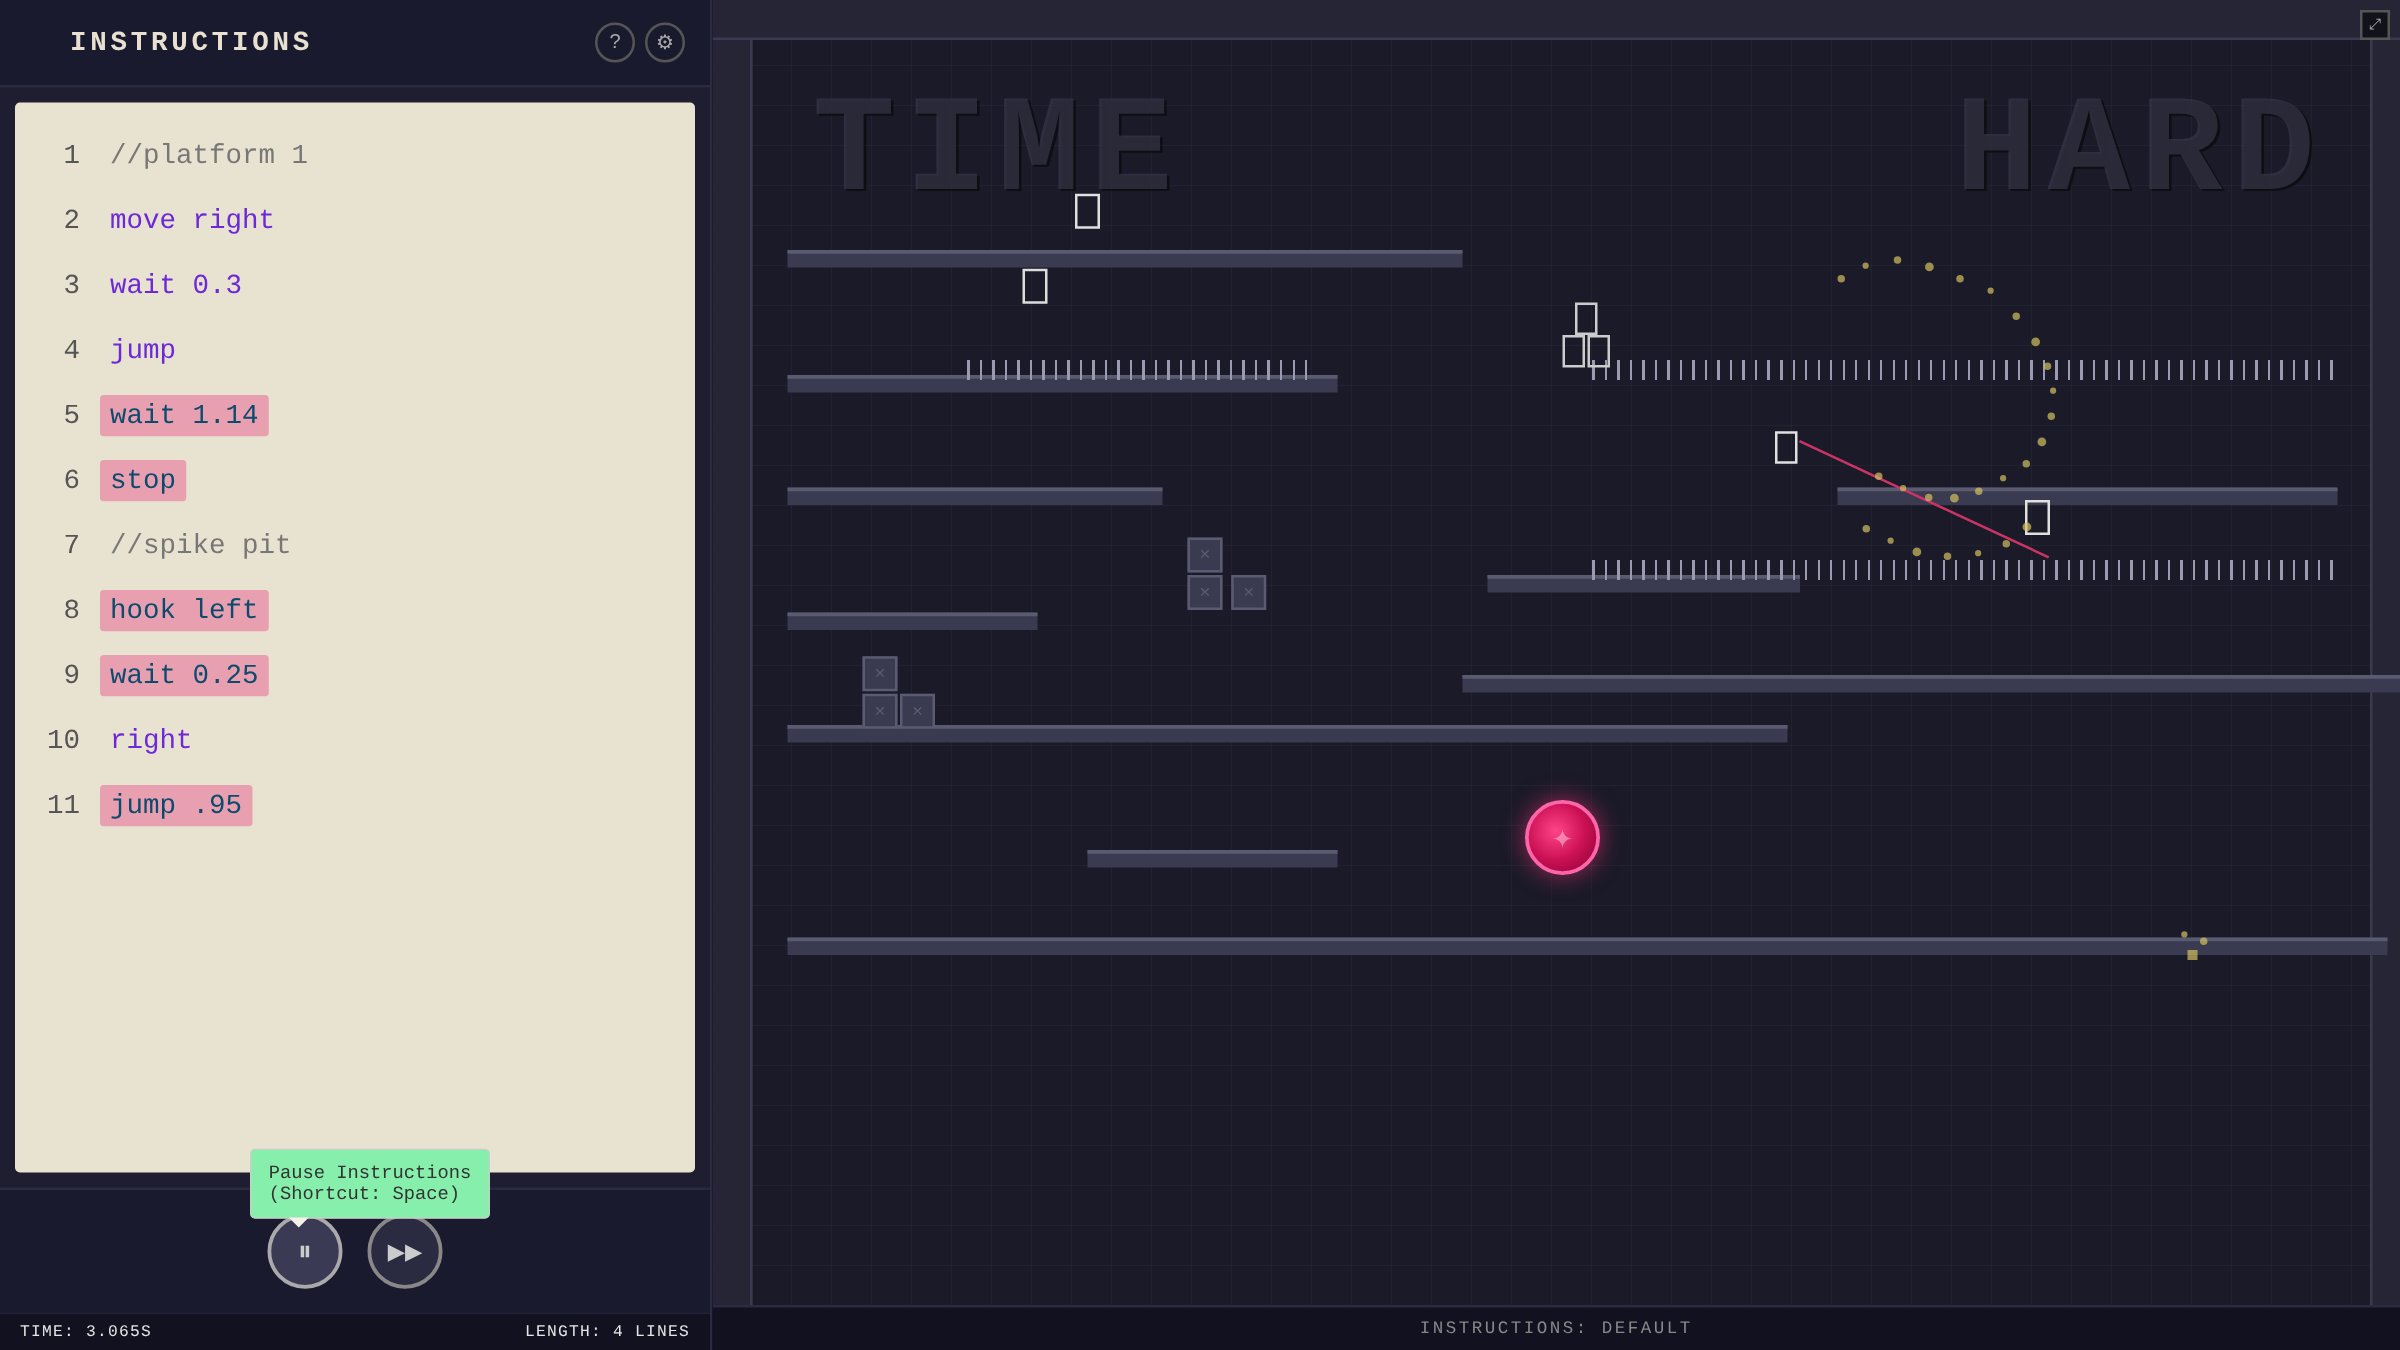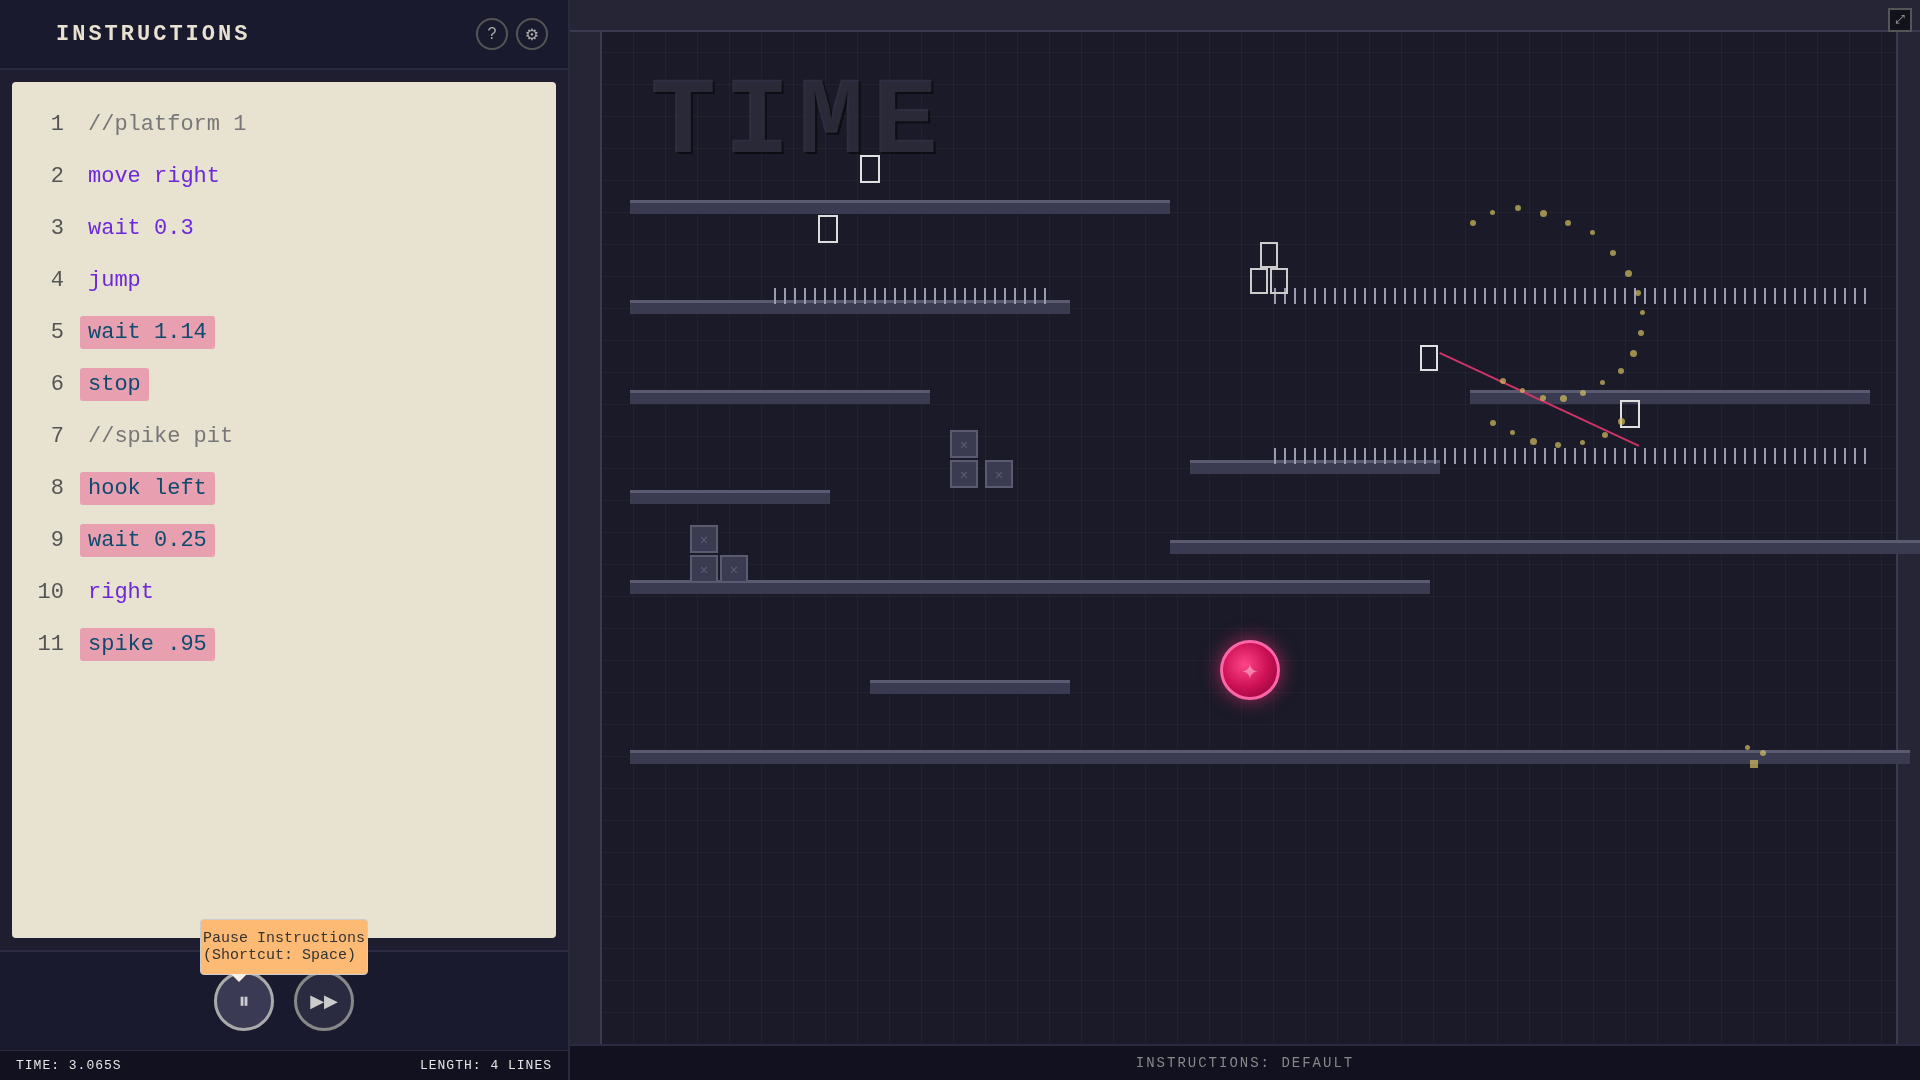--- a/index.html
+++ b/index.html
@@ -140,24 +140,24 @@
     }
 
     .control-btn.step {
       font-size: 18px;
     }
 
     .tooltip {
       position: absolute;
       bottom: 75px;
       left: 200px;
-      background: #fdba74;
+      background: #86efac;
       border: 1px solid #ccc;
       border-radius: 4px;
-      padding: 10px 2px;
+      padding: 10px 14px;
       font-size: 15px;
       color: #333;
       white-space: nowrap;
       font-family: 'Courier New', Courier, monospace;
       z-index: 10;
     }
 
     .tooltip::after {
       content: '';
       position: absolute;
@@ -413,21 +413,21 @@
         <div class="code-line">
           <span class="line-number">9</span>
           <span class="line-content highlighted">wait 0.25</span>
         </div>
         <div class="code-line">
           <span class="line-number">10</span>
           <span class="line-content">right</span>
         </div>
         <div class="code-line">
           <span class="line-number">11</span>
-          <span class="line-content highlighted">spike .95</span>
+          <span class="line-content highlighted">jump .95</span>
         </div>
       </div>
   </div>
 
   <div class="bottom-bar">
     <button class="control-btn pause">⏸</button>
     <button class="control-btn step">▶▶</button>
 
     <div class="tooltip">
       <div>Pause Instructions</div>
@@ -447,20 +447,21 @@
   <div class="game-scene">
     <div class="bg-tiles"></div>
 
     <div class="border-col border-col-left"></div>
 
     <div class="border-col border-col-right"></div>
 
     <div class="border-marks"></div>
 
     <div class="bg-text bg-easy">TIME</div>
+    <div class="bg-text bg-hard">HARD</div>
 
     <div class="platform" style="left:60px; top:200px; width:540px; height:14px;"></div>
     <div class="platform" style="left:60px; top:300px; width:440px; height:14px;"></div>
     <div class="platform" style="left:60px; top:390px; width:300px; height:14px;"></div>
     <div class="platform" style="left:620px; top:460px; width:250px; height:14px;"></div>
     <div class="platform" style="left:60px; top:490px; width:200px; height:14px;"></div>
     <div class="platform" style="left:60px; top:580px; width:800px; height:14px;"></div>
     <div class="platform" style="left:300px; top:680px; width:200px; height:14px;"></div>
     <div class="platform" style="left:600px; top:540px; width:750px; height:14px;"></div>
     <div class="platform" style="left:900px; top:390px; width:400px; height:14px;"></div>

